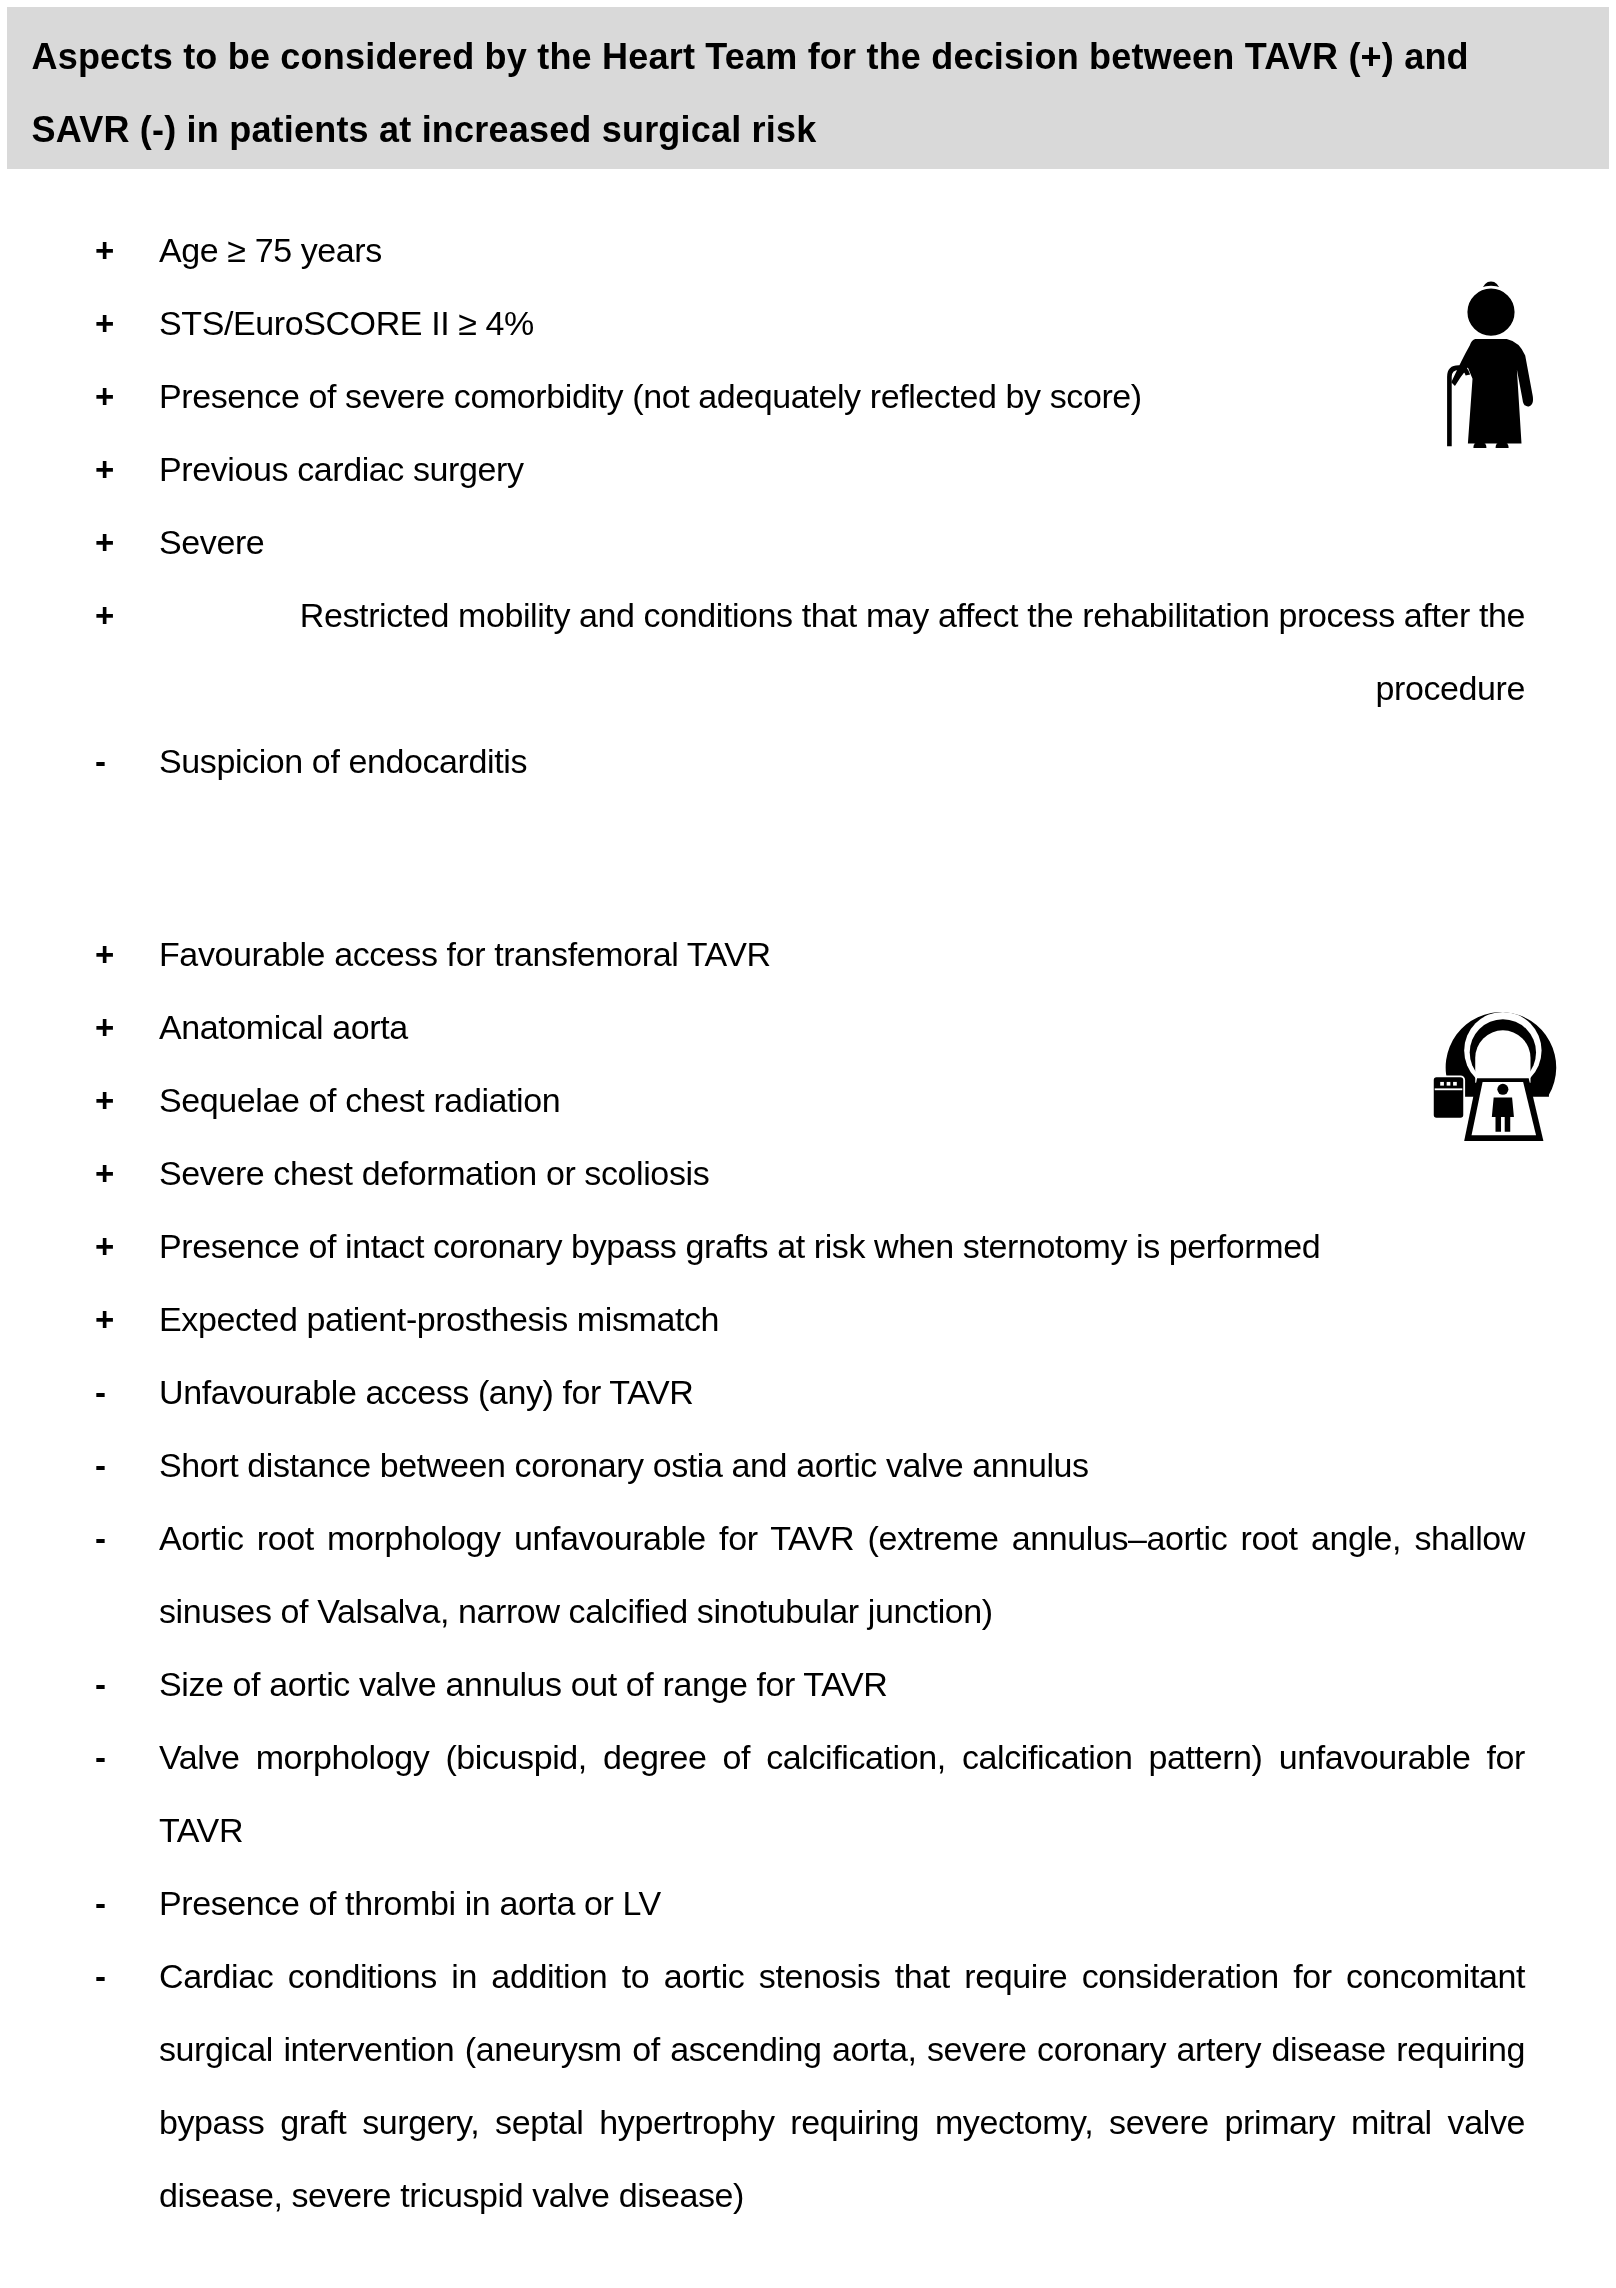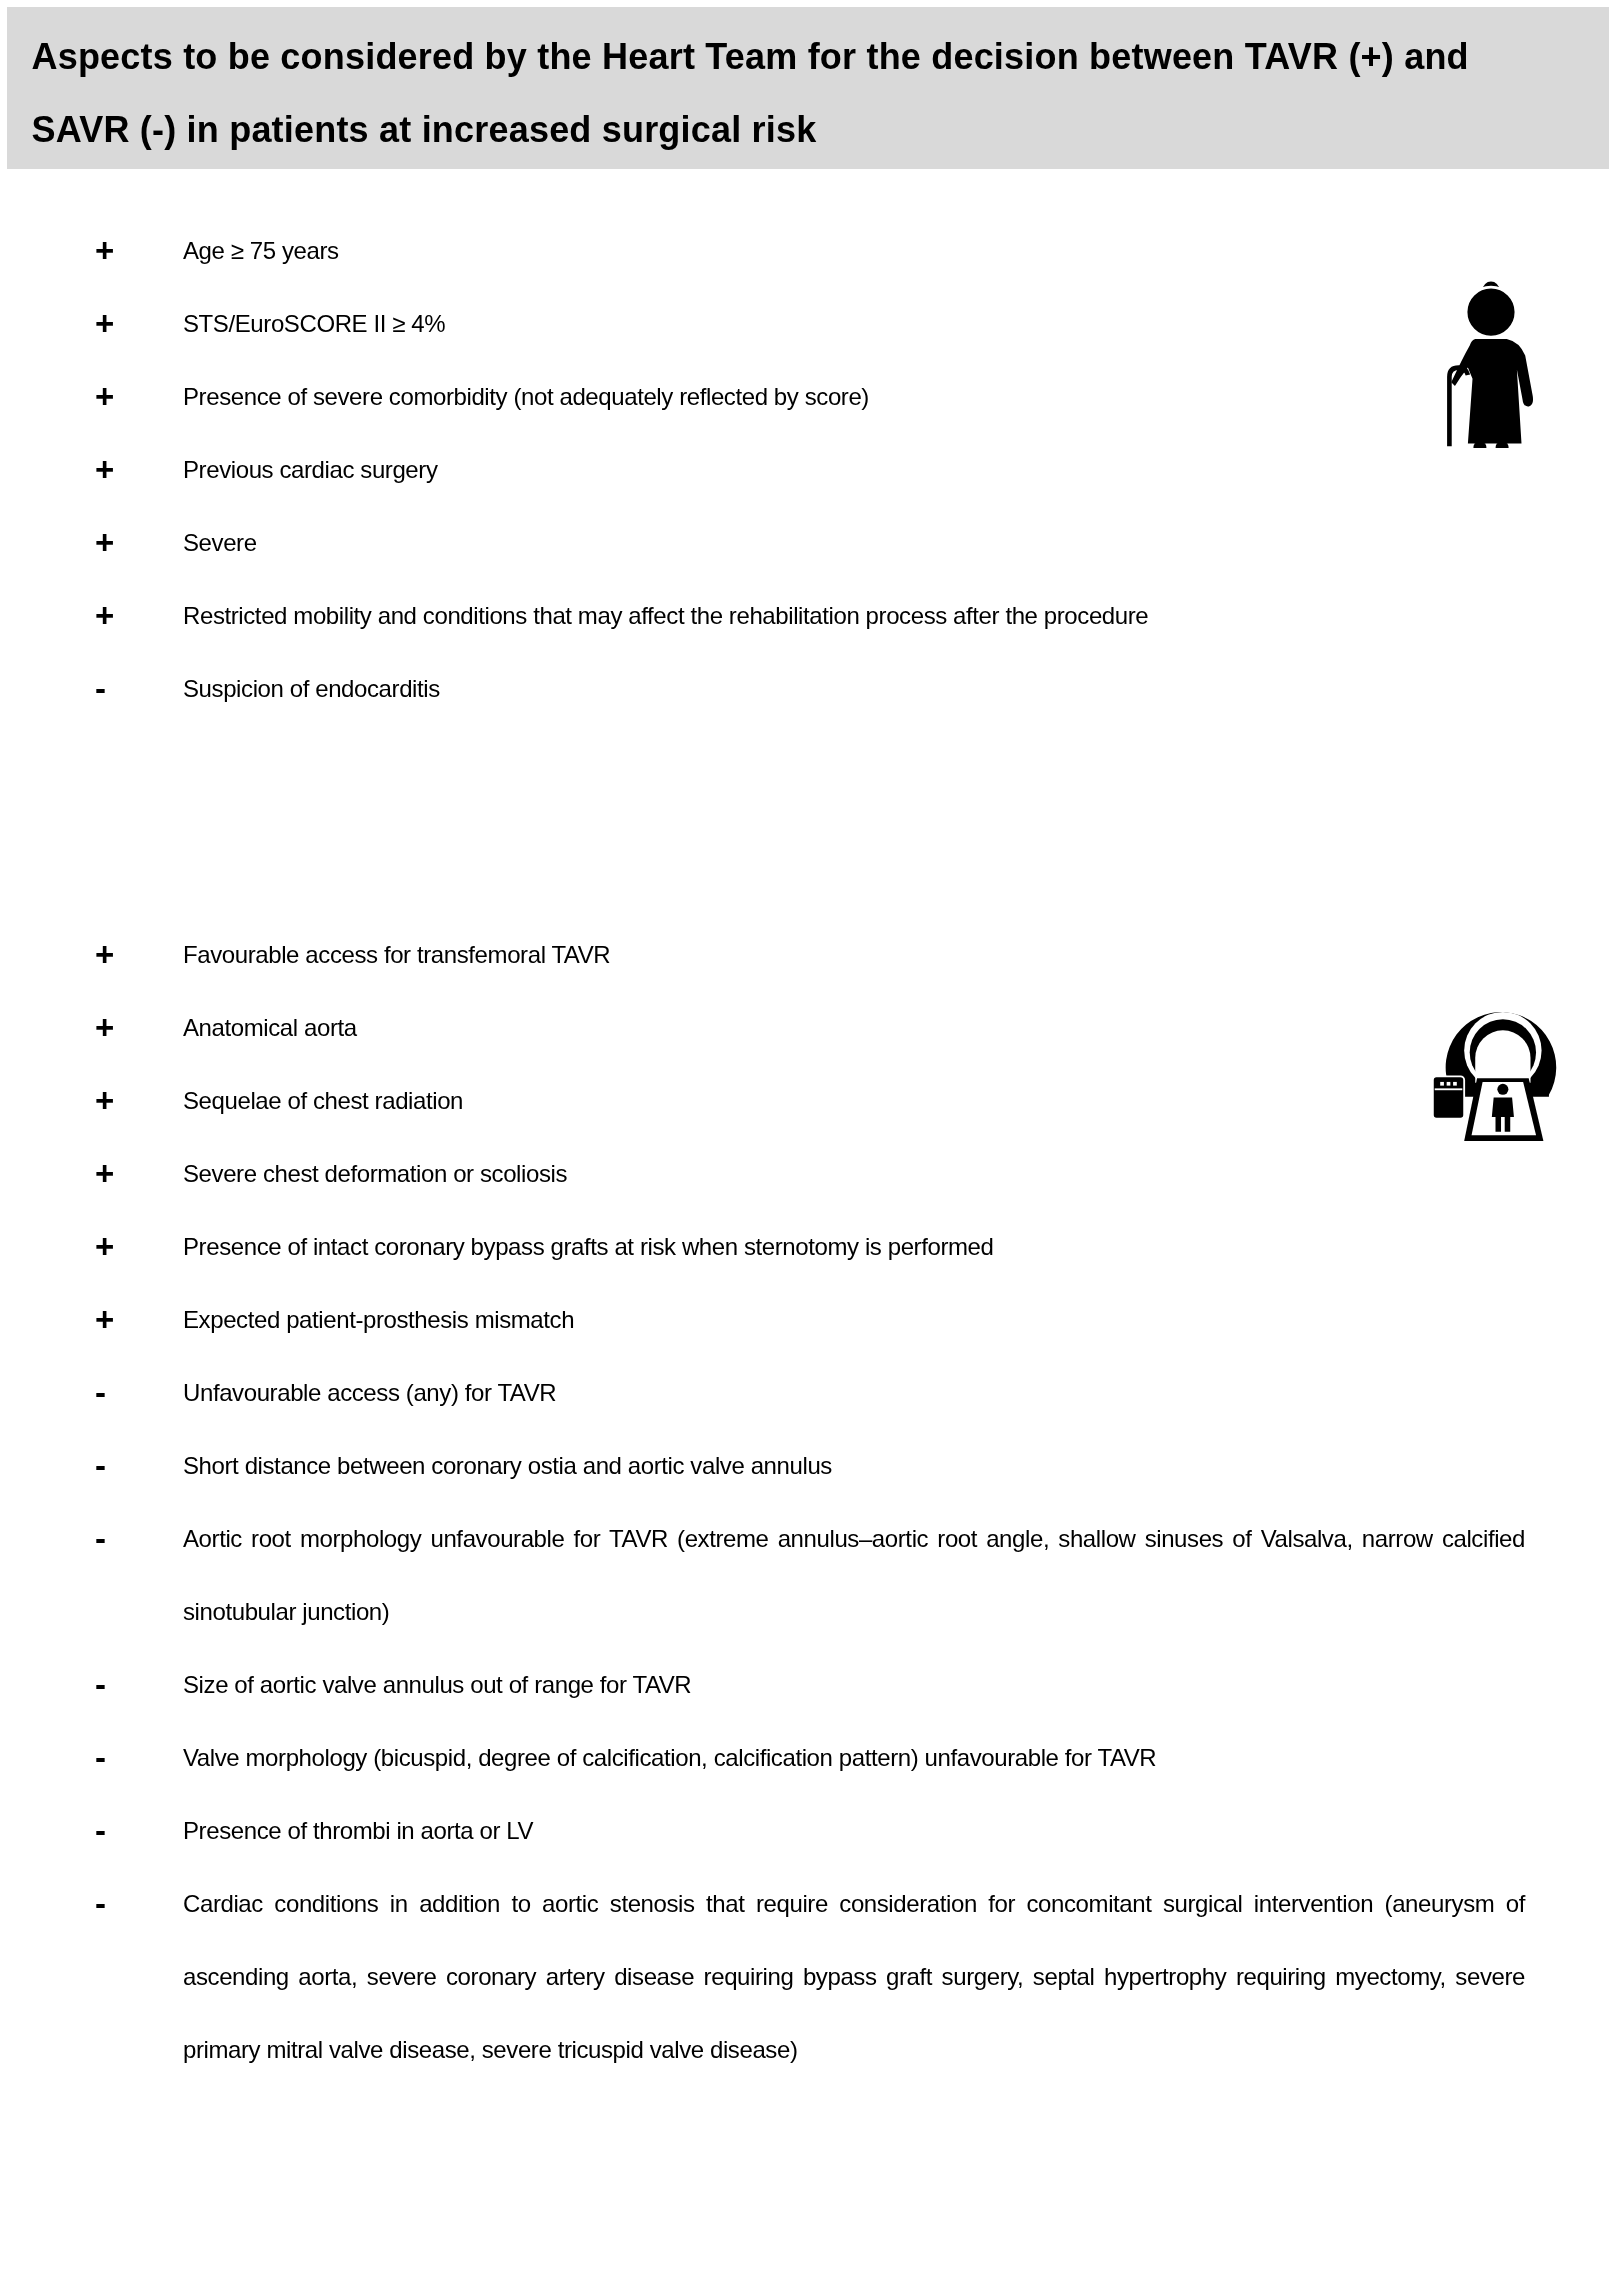--- a/index.html
+++ b/index.html
@@ -8,22 +8,22 @@
   .header-box { position: absolute; left: 6.5px; top: 6.5px; width: 1602px; height: 162px;
                 background: #d9d9d9; box-sizing: border-box; padding: 13px 12px 0 25px; }
   .header-title { font-weight: bold; font-size: 36px; line-height: 73px; width: 1514px;
                   letter-spacing: 0.2px; }
   .section { position: absolute; left: 30px; width: 1495px; }
   .section-heading { font-weight: bold; font-size: 36px; line-height: 73px; text-decoration: underline;
                      text-decoration-thickness: 2.8px; text-underline-offset: 5.5px; height: 73px; letter-spacing: -0.3px;}
   .item { position: relative; display: flex; }
   .marker { width: 129px; flex: 0 0 129px; font-size: 33px; line-height: 73px; font-weight: bold;
             padding-left: 65px; box-sizing: border-box; }
-  .item-text { flex: 1; font-size: 24px; line-height: 73px; text-align: justify;
-               letter-spacing: -0.4px; margin-left: 24px; }
+  .item-text { flex: 1; font-size: 34px; line-height: 73px; text-align: justify;
+               letter-spacing: -0.4px; }
   .icon { position: absolute; }
 </style>
 </head>
 <body>
 
 <div class="header-box">
   <div class="header-title">Aspects to be considered by the Heart Team for the decision between TAVR (+) and SAVR (-) in patients at increased surgical risk</div>
 </div>
 
 <div class="section" style="top:214px;">
@@ -43,21 +43,21 @@
     <div class="item">
         <span class="marker">+</span>
         <span class="item-text">Previous cardiac surgery</span>
       </div>
     <div class="item">
         <span class="marker">+</span>
         <span class="item-text">Severe</span>
       </div>
     <div class="item">
         <span class="marker">+</span>
-        <span class="item-text" style="text-align:left;">Restricted mobility and conditions that may affect the rehabilitation process after the procedure</span>
+        <span class="item-text" style="text-align:right;">Restricted mobility and conditions that may affect the rehabilitation process after the procedure</span>
       </div>
     <div class="item">
         <span class="marker">-</span>
         <span class="item-text">Suspicion of endocarditis</span>
       </div>
   </div>
 </div>
 
 <svg class="icon" style="left:1440px; top:277px;" width="102" height="171" viewBox="0 0 110 185">
   <circle cx="55" cy="14" r="9" fill="#000"></circle>

